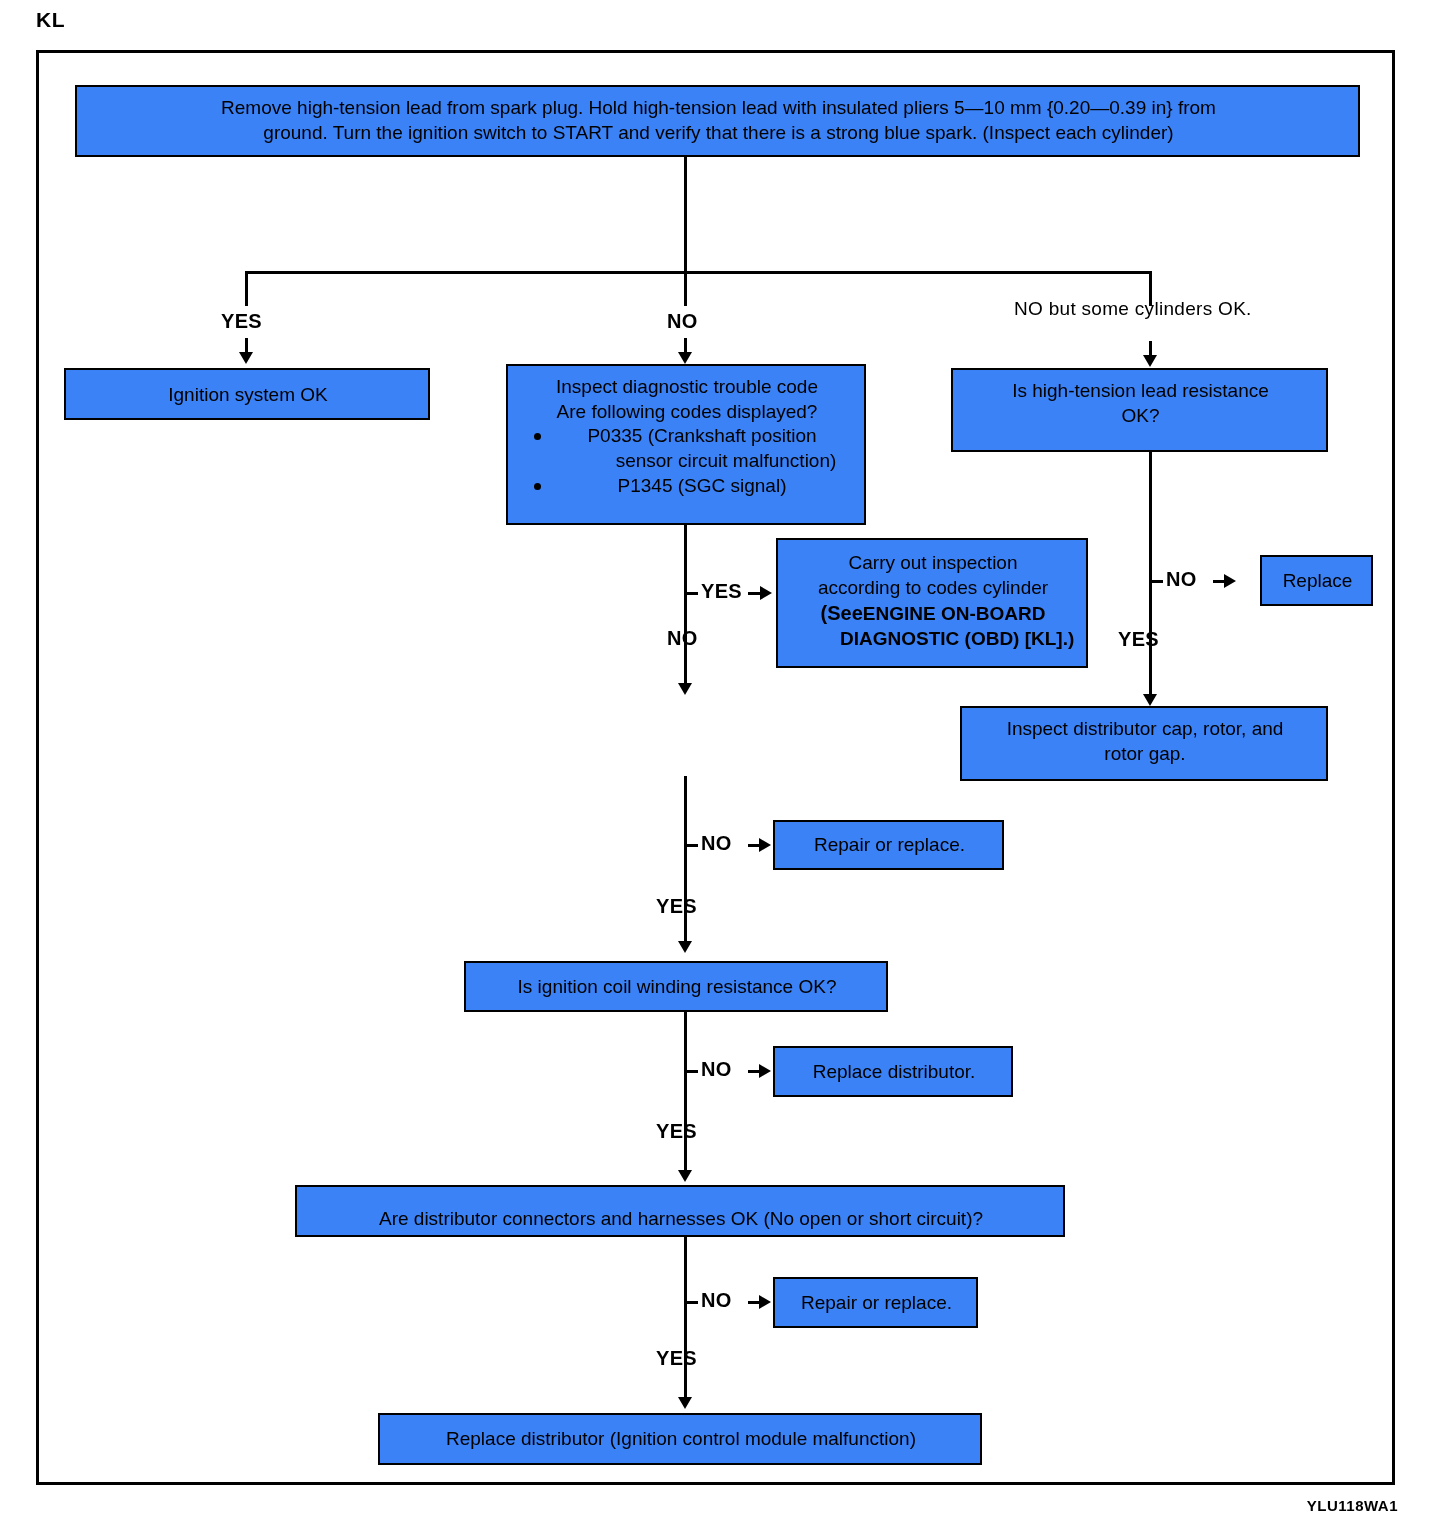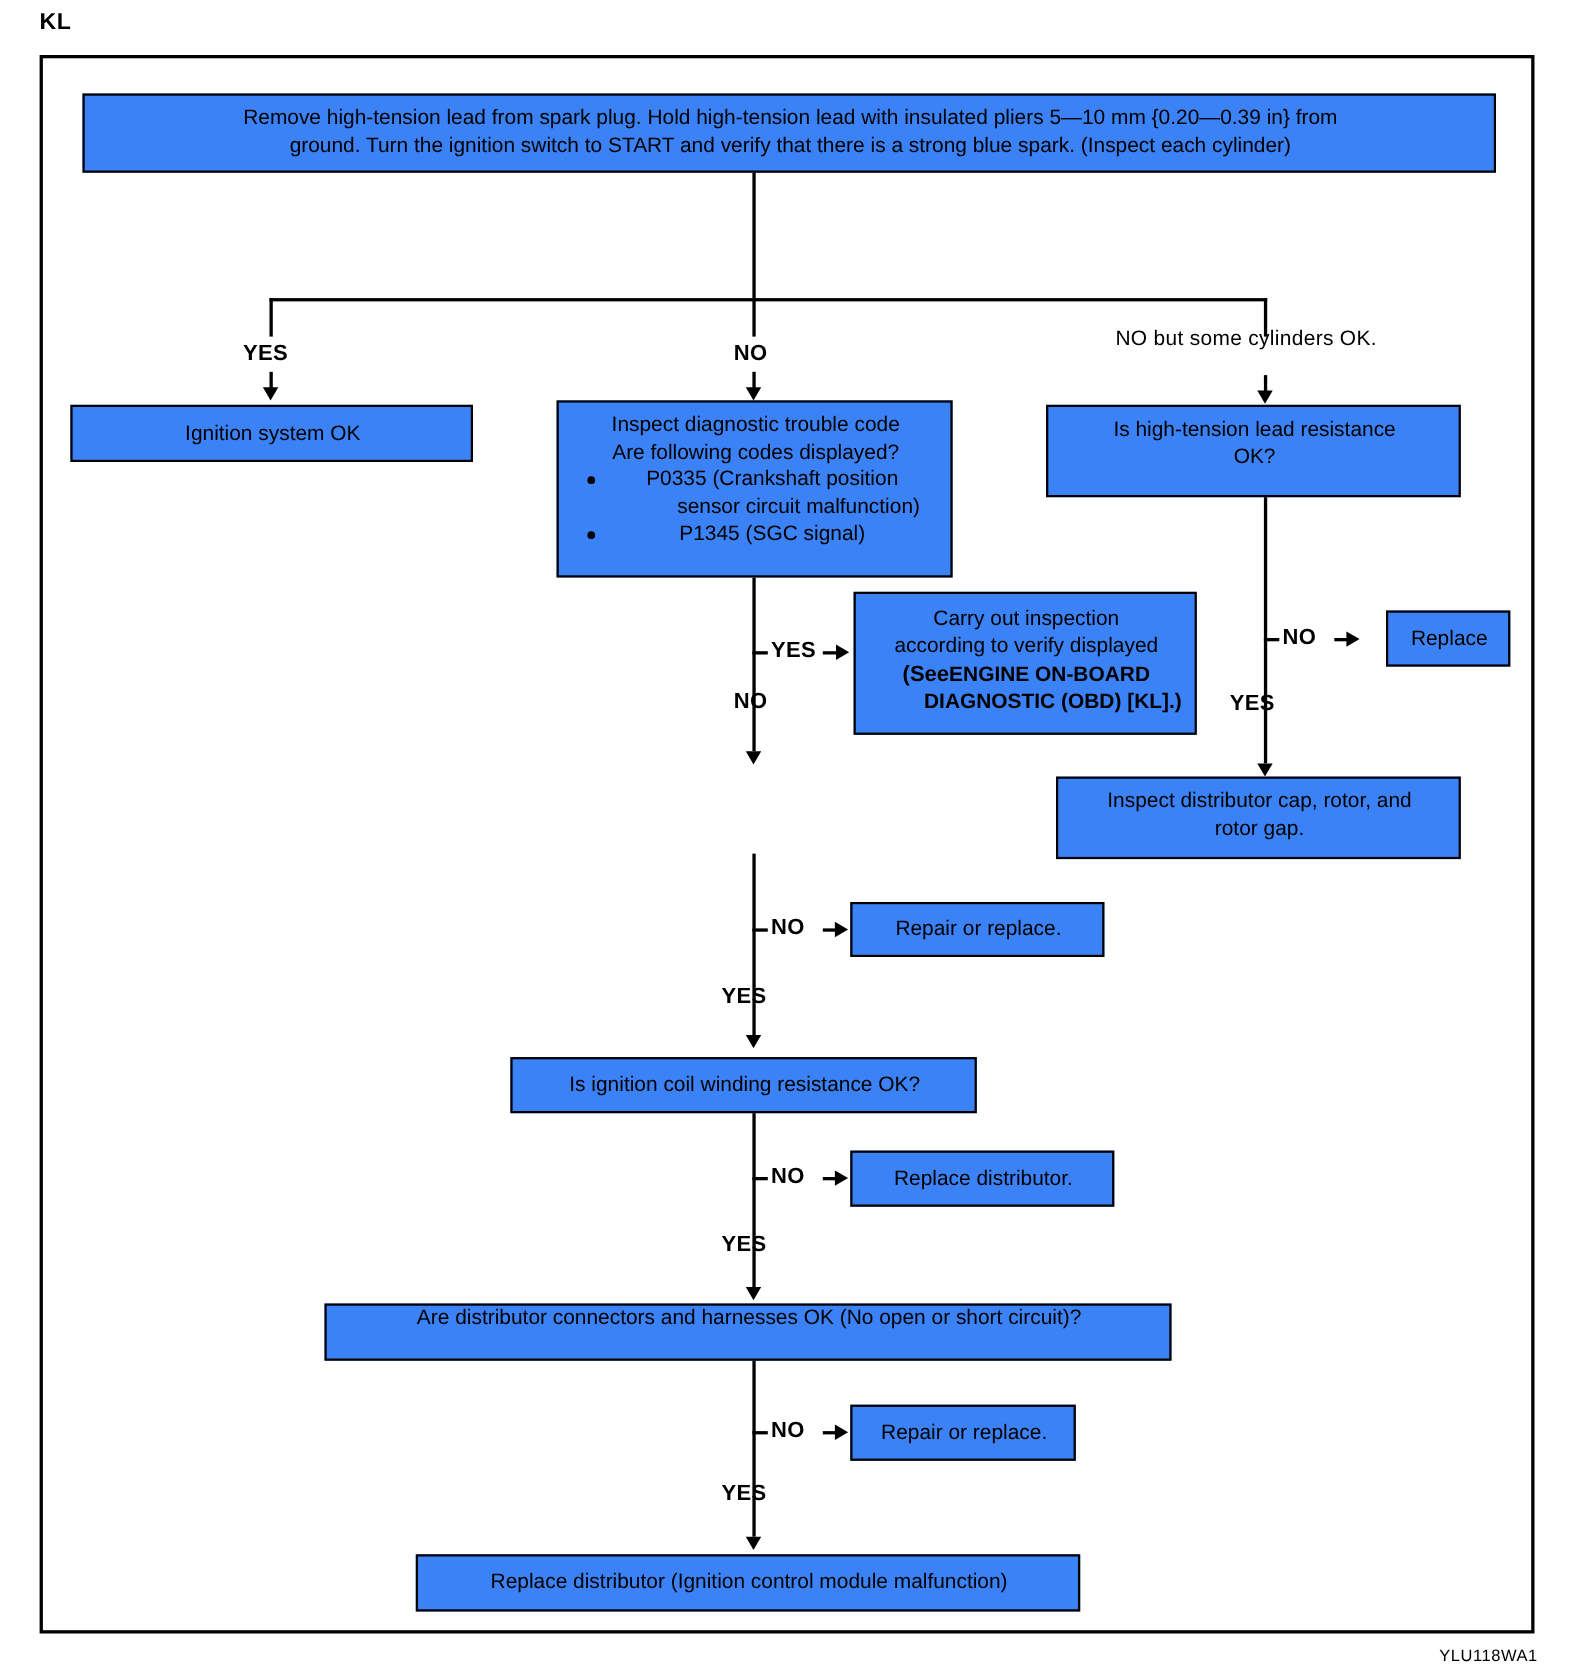--- a/index.html
+++ b/index.html
@@ -25,21 +25,21 @@
     position: absolute;
     font-weight: bold;
     font-size: 21px;
     letter-spacing: 0.5px;
   }
   #kl-label { left: 36px; top: 8px; }
   #figure-code {
     right: 42px;
     bottom: 10px;
     font-size: 15px;
-    font-weight: normal;
+    font-weight: bold;
     letter-spacing: 0.5px;
   }
 
   
   #outer-frame {
     position: absolute;
     left: 36px;
     top: 50px;
     width: 1359px;
     height: 1435px;
@@ -184,21 +184,21 @@
   <div class="tick" style="left:684px; top:592px; width:14px;"></div>
   <div class="blabel" style="left:701px; top:580px;">YES</div>
   <div class="hline" style="left:748px; top:592px; width:14px;"></div>
   <div class="arrow-right" style="left:760px; top:586px;"></div>
 
   <div class="blabel" style="left:667px; top:627px;">NO</div>
   <div class="arrow-down" style="left:678px; top:683px;"></div>
 
   <div class="box" style="left:776px; top:538px; width:312px; height:130px; padding-top:11px;">
     <span class="ln">Carry out inspection</span>
-    <span class="ln">according to verify displayed</span>
+    <span class="ln">according to codes cylinder</span>
     <span class="ln"><span style="font-size:20px; font-weight:bold;">(See</span><span style="font-weight:bold;">ENGINE ON-BOARD</span></span>
     <span class="ln" style="font-weight:bold; padding-left:48px;">DIAGNOSTIC (OBD) [KL].)</span>
   </div>
 
   <div class="vline" style="left:1149px; top:452px; height:242px;"></div>
   <div class="tick" style="left:1149px; top:580px; width:14px;"></div>
   <div class="blabel" style="left:1166px; top:568px;">NO</div>
   <div class="hline" style="left:1213px; top:580px; width:12px;"></div>
   <div class="arrow-right" style="left:1224px; top:574px;"></div>
 
@@ -238,21 +238,21 @@
   <div class="hline" style="left:748px; top:1070px; width:12px;"></div>
   <div class="arrow-right" style="left:759px; top:1064px;"></div>
 
   <div class="box" style="left:773px; top:1046px; width:240px; height:51px; padding-top:12px;">
     <span class="ln">Replace distributor.</span>
   </div>
 
   <div class="blabel" style="left:656px; top:1120px;">YES</div>
   <div class="arrow-down" style="left:678px; top:1170px;"></div>
 
-  <div class="box" style="left:295px; top:1185px; width:770px; height:52px; padding-top:0;">
+  <div class="box" style="left:295px; top:1185px; width:770px; height:52px; padding-top:20px;">
     <span class="ln">Are distributor connectors and harnesses OK (No open or short circuit)?</span>
   </div>
 
   <div class="vline" style="left:684px; top:1237px; height:160px;"></div>
   <div class="tick" style="left:684px; top:1301px; width:14px;"></div>
   <div class="blabel" style="left:701px; top:1289px;">NO</div>
   <div class="hline" style="left:748px; top:1301px; width:12px;"></div>
   <div class="arrow-right" style="left:759px; top:1295px;"></div>
 
   <div class="box" style="left:773px; top:1277px; width:205px; height:51px; padding-top:12px;">

